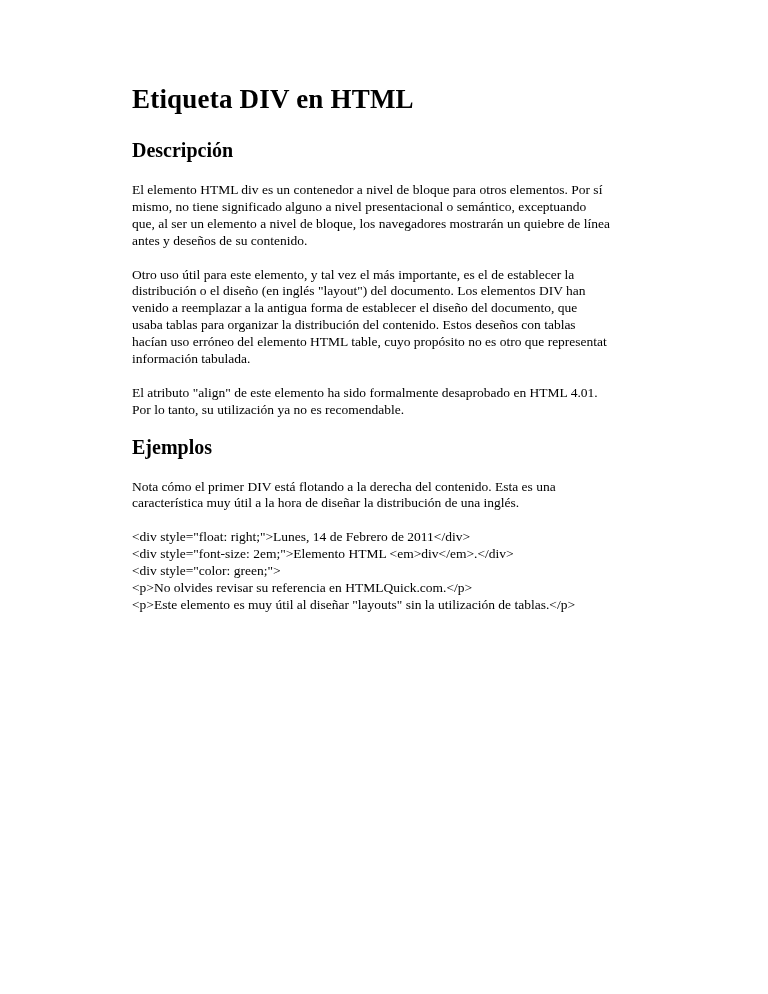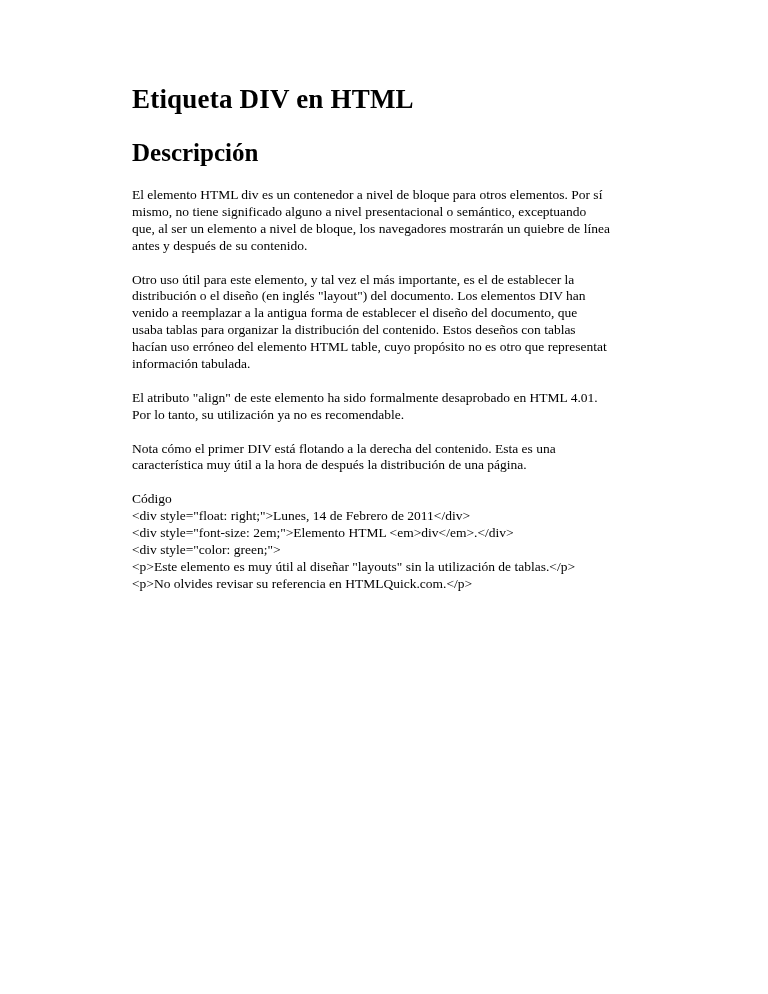--- a/index.html
+++ b/index.html
@@ -18,21 +18,21 @@
     color: #000000;
     overflow: hidden;
   }
   .doc-title {
     font-size: 27px;
     font-weight: bold;
     margin: 0 0 24px 0;
     letter-spacing: 0.2px;
   }
   .section-heading {
-    font-size: 25px;
+    font-size: 20px;
     font-weight: bold;
     margin: 0 0 20px 0;
   }
   .para {
     font-size: 13.5px;
     line-height: 1.25;
     margin: 0 0 17px 0;
   }
   .code-block {
     font-size: 13.5px;
@@ -48,33 +48,33 @@
 </style>
 </head>
 <body>
 
 <div class="page">
 
   <h1 class="doc-title">Etiqueta DIV en HTML</h1>
 
   <h2 class="section-heading">Descripción</h2>
 
-  <p class="para">El elemento HTML div es un contenedor a nivel de bloque para otros elementos. Por sí mismo, no tiene significado alguno a nivel presentacional o semántico, exceptuando que, al ser un elemento a nivel de bloque, los navegadores mostrarán un quiebre de línea antes y después de su contenido.</p>
+  <p class="para">El elemento HTML div es un contenedor a nivel de bloque para otros elementos. Por sí mismo, no tiene significado alguno a nivel presentacional o semántico, exceptuando que, al ser un elemento a nivel de bloque, los navegadores mostrarán un quiebre de línea antes y deseños de su contenido.</p>
 
 
   <p class="para">Otro uso útil para este elemento, y tal vez el más importante, es el de establecer la distribución o el diseño (en inglés "layout") del documento. Los elementos DIV han venido a reemplazar a la antigua forma de establecer el diseño del documento, que usaba tablas para organizar la distribución del contenido. Estos deseños con tablas hacían uso erróneo del elemento HTML table, cuyo propósito no es otro que representat información tabulada.</p>
 
   <p class="para">El atributo "align" de este elemento ha sido formalmente desaprobado en HTML 4.01. Por lo tanto, su utilización ya no es recomendable.</p>
 
+  <h2 class="section-heading">Ejemplos</h2>
 
 
-  <p class="para">Nota cómo el primer DIV está flotando a la derecha del contenido. Esta es una característica muy útil a la hora de después la distribución de una página.</p>
+  <p class="para">Nota cómo el primer DIV está flotando a la derecha del contenido. Esta es una característica muy útil a la hora de diseñar la distribución de una inglés.</p>
 
   <div class="code-block">
-    <p class="code-line">Código</p>
     <p class="code-line">&lt;div style="float: right;"&gt;Lunes, 14 de Febrero de 2011&lt;/div&gt;</p>
     <p class="code-line">&lt;div style="font-size: 2em;"&gt;Elemento HTML &lt;em&gt;div&lt;/em&gt;.&lt;/div&gt;</p>
     <p class="code-line">&lt;div style="color: green;"&gt;</p>
+    <p class="code-line">&lt;p&gt;No olvides revisar su referencia en HTMLQuick.com.&lt;/p&gt;</p>
     <p class="code-line">&lt;p&gt;Este elemento es muy útil al diseñar "layouts" sin la utilización de tablas.&lt;/p&gt;</p>
-    <p class="code-line">&lt;p&gt;No olvides revisar su referencia en HTMLQuick.com.&lt;/p&gt;</p>
   </div>
 
 </div>
 
 </body></html>

